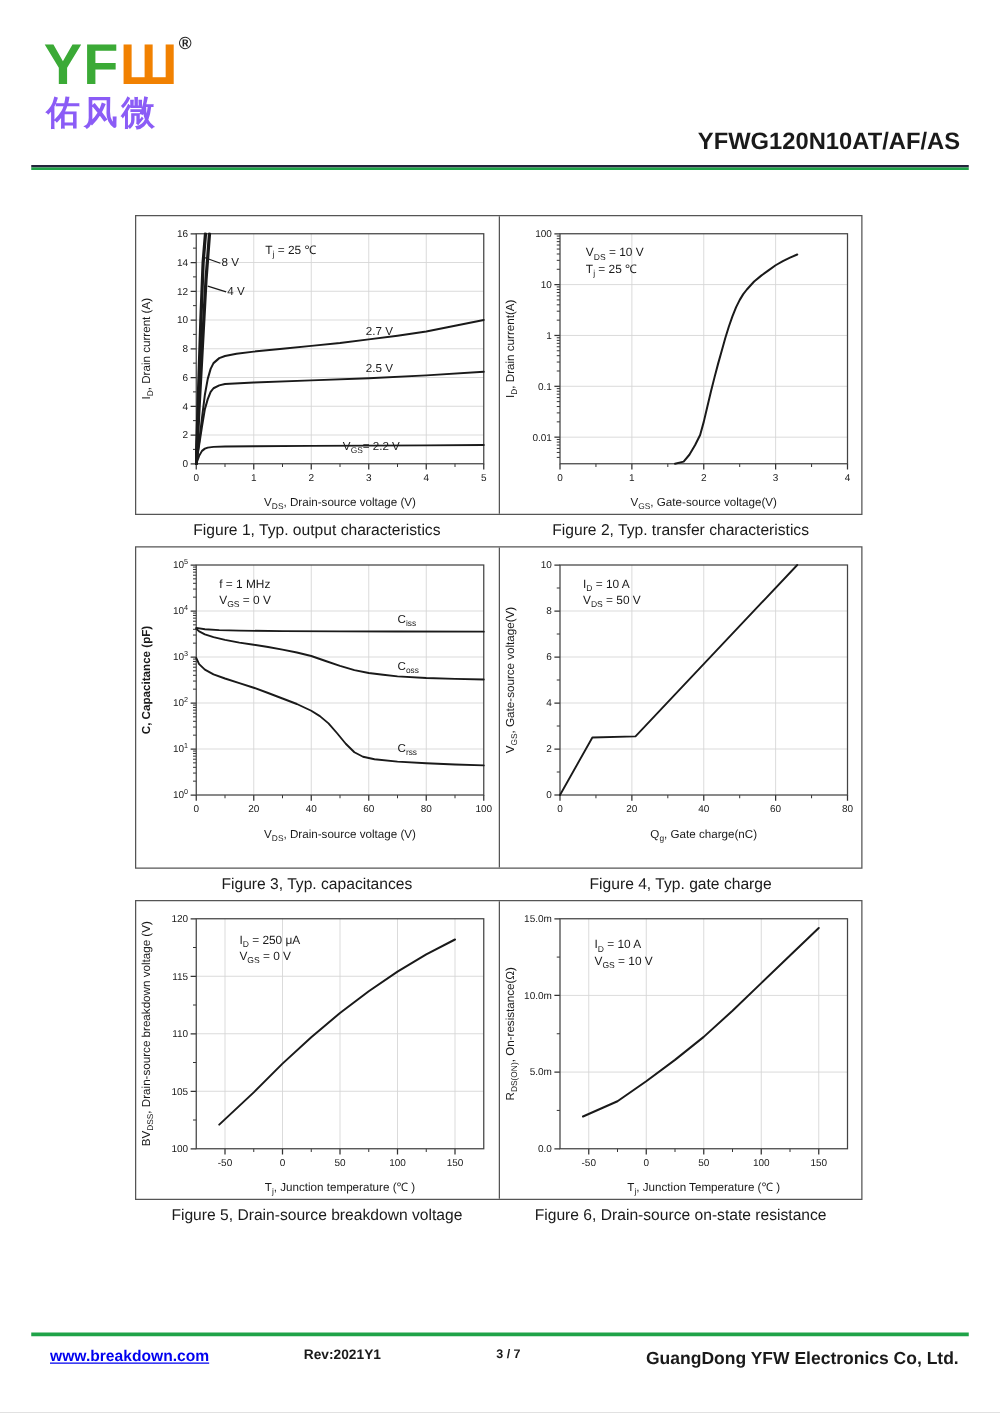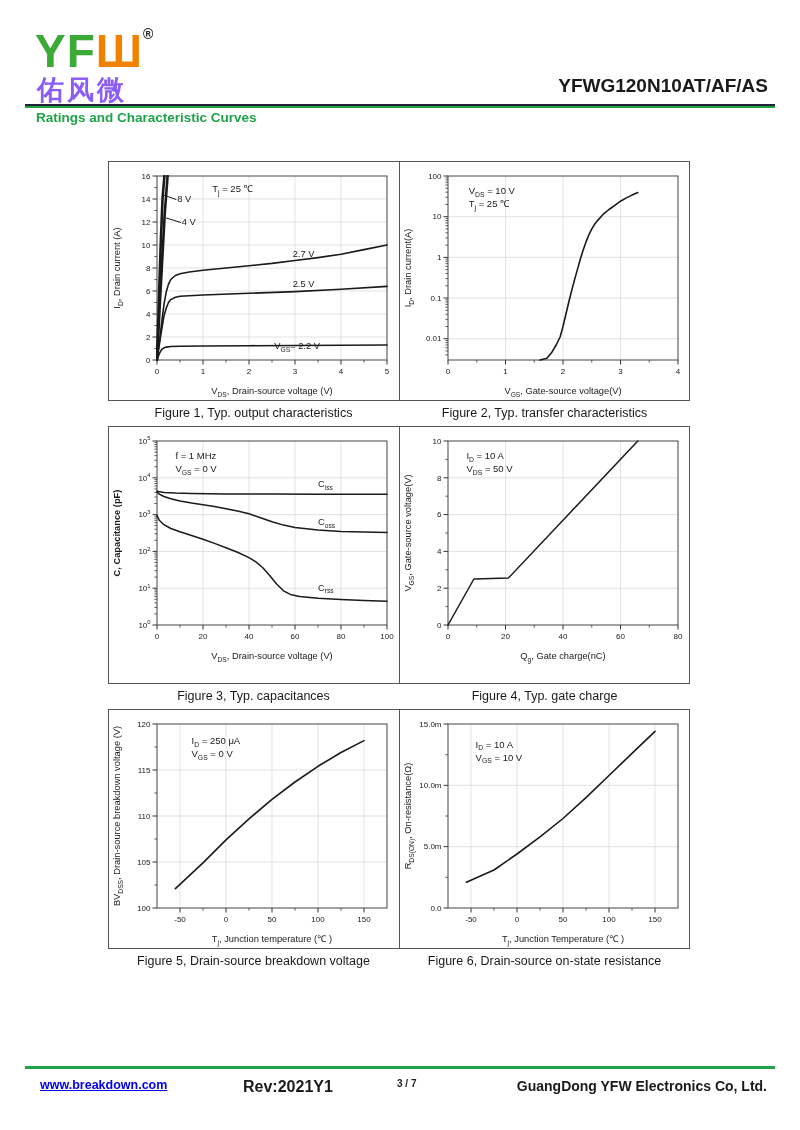--- a/index.html
+++ b/index.html
@@ -2,21 +2,21 @@
 <html><head>
 <meta charset="utf-8">
 <style>
   * { margin:0; padding:0; box-sizing:border-box; }
   body { background:#888; }
   .page {
     width:800px; height:1130px; background:#ffffff; position:relative;
     font-family:"Liberation Sans", sans-serif; color:#1a1a1a; overflow:hidden;
   }
   
-  .header { position:relative; padding:10px 41px 0 35px; height:104px; }
+  .header { position:relative; padding:10px 41px 0 35px; height:132px; }
   .logo-en { font-weight:bold; font-size:46px; line-height:48px; letter-spacing:1px; }
   .logo-en .yf { color:#3BAA36; }
   .logo-en .w  { color:#F18101; }
   .logo-en .reg{ color:#222; font-size:14px; vertical-align:28px; letter-spacing:0; }
   .logo-cn { color:#8b5cf6; font-weight:bold; font-size:27px; line-height:30px; letter-spacing:3px; margin-left:2px; }
   .part-number { position:absolute; right:32px; bottom:7px; font-weight:bold; font-size:19px;margin-left:28px; }
   .rule-dark  { margin:0 25px; height:2px;   background:#23233a; }
   .rule-green { margin:0 25px; height:2.2px; background:#1FA348; }
   .section-title { margin:2px 0 0 36px; color:#1FA348; font-weight:bold; font-size:13.5px; }
   
@@ -26,39 +26,38 @@
   .row-tall .cell { height:256px; }
   .cell + .cell { border-left:1px solid #555; }
   .caption-row { display:flex; width:582px; }
   .caption { width:291px; text-align:center; font-size:12.5px; padding:5px 0 6px 0; color:#1a1a1a; }
   svg { display:block; font-family:"Liberation Sans", sans-serif; }
   
   .footer { position:absolute; top:1066px; left:0; width:100%; }
   .f-line { margin:0 25px; height:2.5px; background:#1FA348; }
   .f-row { position:relative; height:30px; margin-top:9px; font-weight:bold; }
   .f-link { position:absolute; left:40px; font-size:12.5px; color:#0000EE; text-decoration:underline; }
-  .f-rev  { position:absolute; left:243px; font-size:16px; }
+  .f-rev  { position:absolute; left:243px; font-size:11px; }
   .f-page { position:absolute; left:397px; font-size:10px; }
   .f-co   { position:absolute; right:33px; font-size:14px; }
 </style>
 </head>
 <body>
 
 <div class="page">
 
   <div class="header">
     <div class="logo">
       <div class="logo-en"><span class="yf">YF</span><span class="w">Ш</span><span class="reg">®</span></div>
       <div class="logo-cn">佑风微</div>
     </div>
     <div class="part-number">YFWG120N10AT/AF/AS</div>
   </div>
   <div class="rule-dark"></div>
   <div class="rule-green"></div>
-  <div class="section-title">Ratings and Characteristic Curves</div>
 
   <div class="grid">
 
     <div class="chart-row">
       <div class="cell">
           <svg width="290" height="238" viewBox="0 0 290 238">
             <line x1="94" y1="14" x2="94" y2="198" stroke="#d6d6d6" stroke-width="0.7"></line>
             <line x1="140" y1="14" x2="140" y2="198" stroke="#d6d6d6" stroke-width="0.7"></line>
             <line x1="186" y1="14" x2="186" y2="198" stroke="#d6d6d6" stroke-width="0.7"></line>
             <line x1="232" y1="14" x2="232" y2="198" stroke="#d6d6d6" stroke-width="0.7"></line>

